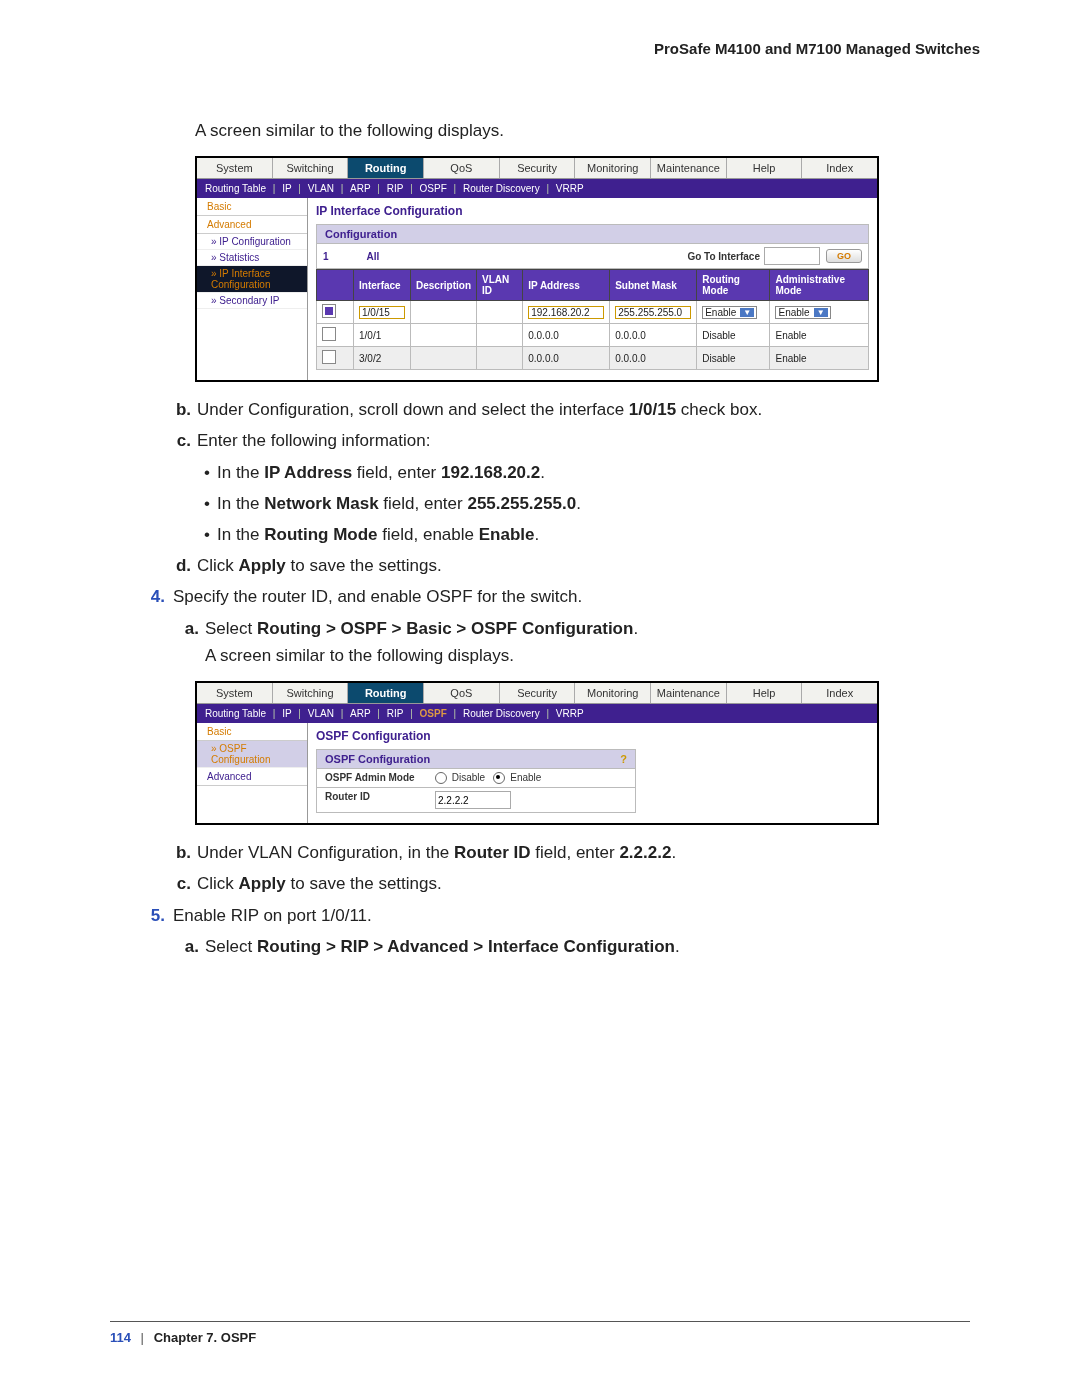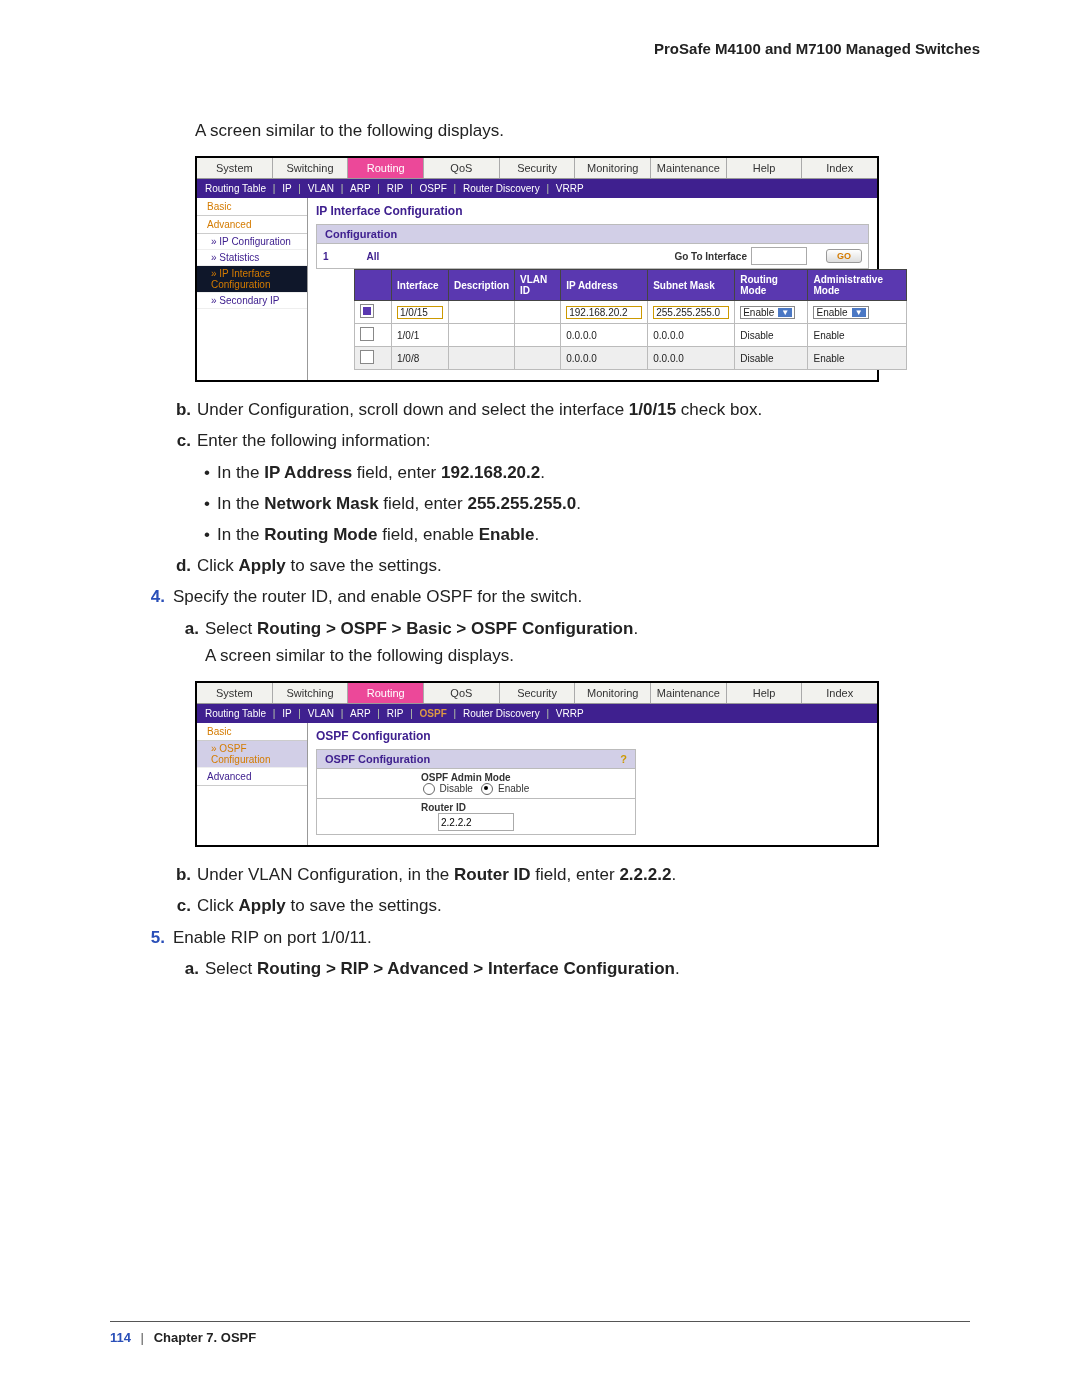--- a/index.html
+++ b/index.html
@@ -49,23 +49,23 @@
   .tab {
     flex: 1;
     text-align: center;
     padding: 4px 0;
     border-right: 1px solid #aaa;
     font-size: 11px;
     color: #333;
   }
   .tab:last-child { border-right: none; }
   .tab.active {
-    background: #ec4899;
+    background: #0c4a6e;
     color: #fff;
-    font-weight: normal;
+    font-weight: bold;
   }
   .subtabs {
     background: #3f208f;
     color: #fff;
     padding: 4px 8px;
     font-size: 10px;
   }
   .subtabs span { margin-right: 4px; }
   .subtabs .sep { color: #bca; }
   .subtabs .sel { color: #d94; font-weight: bold; }
@@ -132,29 +132,28 @@
     font-size: 10px;
     height: 14px;
     border: 1px solid #aaa;
   }
   .filter-row .go-btn {
     border: 1px solid #999;
     background: linear-gradient(#fefefe,#ddd);
     padding: 1px 10px;
     font-size: 9px;
     color: #d47b00;
-    margin-left: 19px;
+    margin-left: 6px;
     border-radius: 3px;
   }
   table.grid {
     border-collapse: collapse;
     width: 100%;
     font-size: 10px;
     margin-top: 0;
-    margin-left: 38px;
   }
   table.grid th {
     background: #5a38b0;
     color: #fff;
     padding: 4px 5px;
     text-align: left;
     border: 1px solid #444;
     font-weight: bold;
   }
   table.grid td {
@@ -214,22 +213,20 @@
   .ospf-config-header .help {
     color: #c90;
     font-weight: bold;
   }
   .ospf-row {
     display: flex;
     border: 1px solid #bbb;
     border-top: none;
     padding: 3px 8px;
     font-size: 10px;
-    align-items: center;
-    flex-direction: column;
   }
   .ospf-row .lbl { width: 110px; font-weight: bold; color: #333; }
   .ospf-row .val { flex: 1; color: #333; }
   .ospf-row input[type=text] {
     border: 1px solid #aaa;
     font-size: 10px;
     width: 70px;
     height: 14px;
   }
   .radio {
@@ -352,21 +349,21 @@
             <td>1/0/1</td>
             <td></td>
             <td></td>
             <td>0.0.0.0</td>
             <td>0.0.0.0</td>
             <td>Disable</td>
             <td>Enable</td>
           </tr>
           <tr class="alt">
             <td><span class="cb"></span></td>
-            <td>1/0/8</td>
+            <td>3/0/2</td>
             <td></td>
             <td></td>
             <td>0.0.0.0</td>
             <td>0.0.0.0</td>
             <td>Disable</td>
             <td>Enable</td>
           </tr>
         </tbody>
           </table>
       </div>

